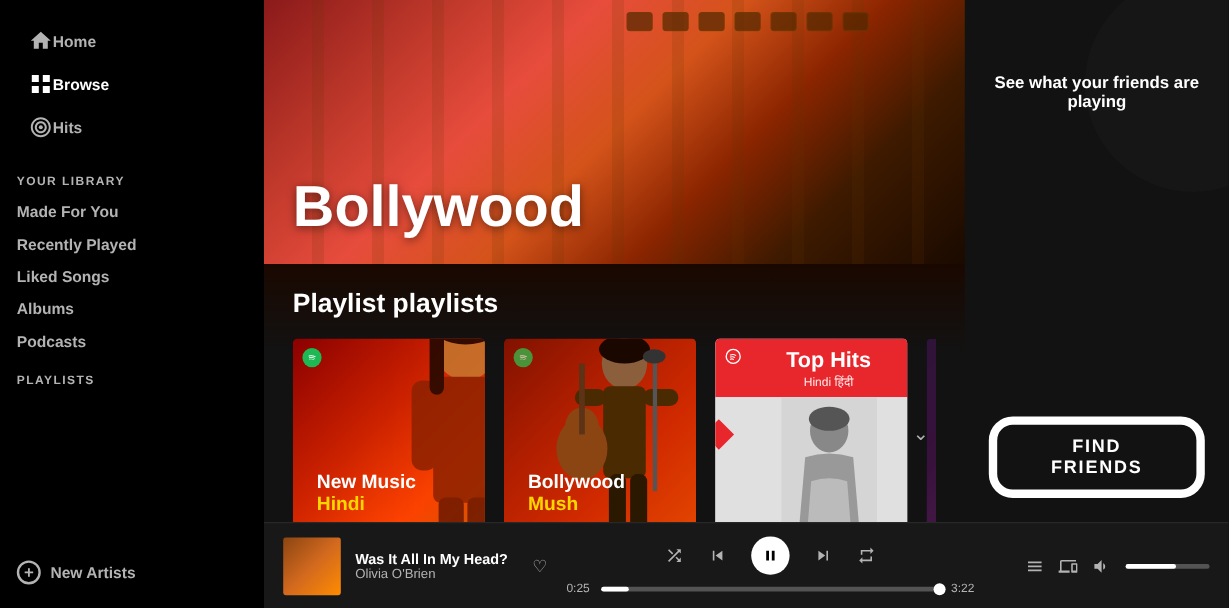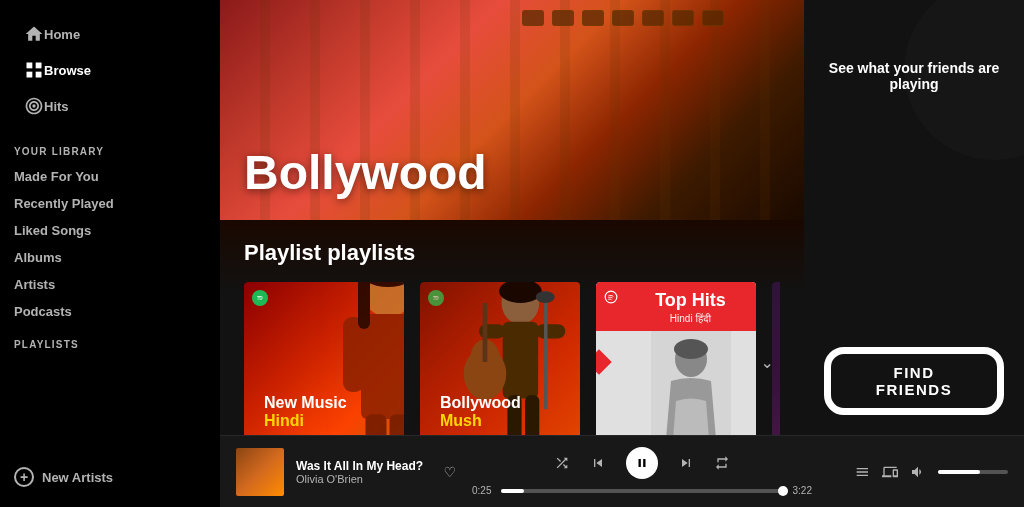--- a/index.html
+++ b/index.html
@@ -438,21 +438,20 @@
         </span>
         <span>Hits</span>
       </div>
     </div>
 
     <div class="sidebar-section-label">YOUR LIBRARY</div>
     <div class="sidebar-library-item">Made For You</div>
     <div class="sidebar-library-item">Recently Played</div>
     <div class="sidebar-library-item">Liked Songs</div>
     <div class="sidebar-library-item">Albums</div>
-    <div class="sidebar-library-item">Artists</div>
     <div class="sidebar-library-item">Podcasts</div>
 
     <div class="sidebar-section-label">PLAYLISTS</div>
 
     <div class="sidebar-footer">
       <div class="new-playlist-btn">
         <span class="plus-circle">+</span>
         <span>New Artists</span>
       </div>
     </div>

